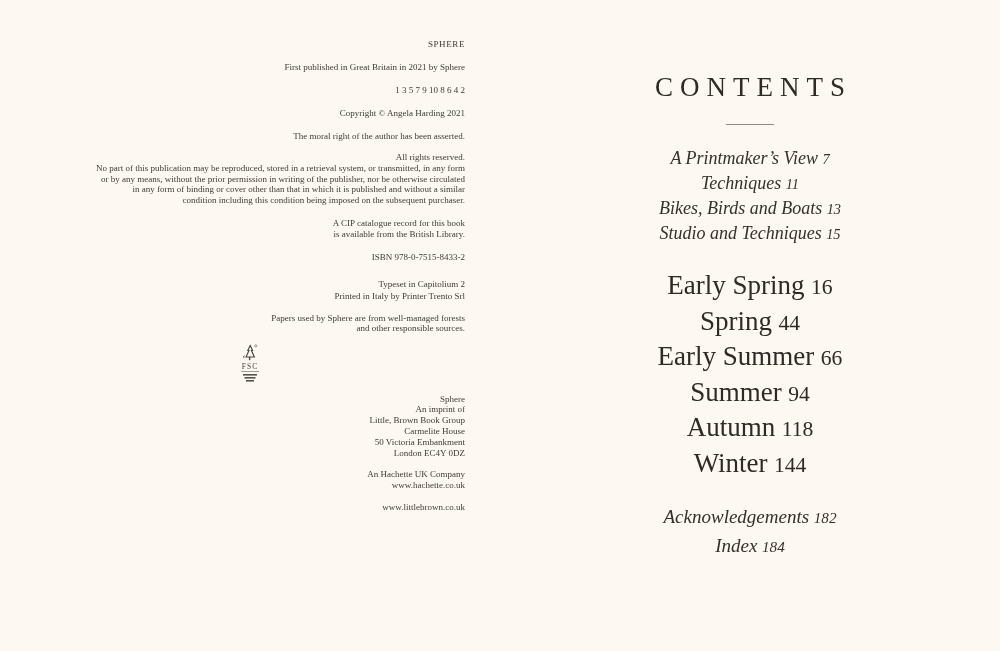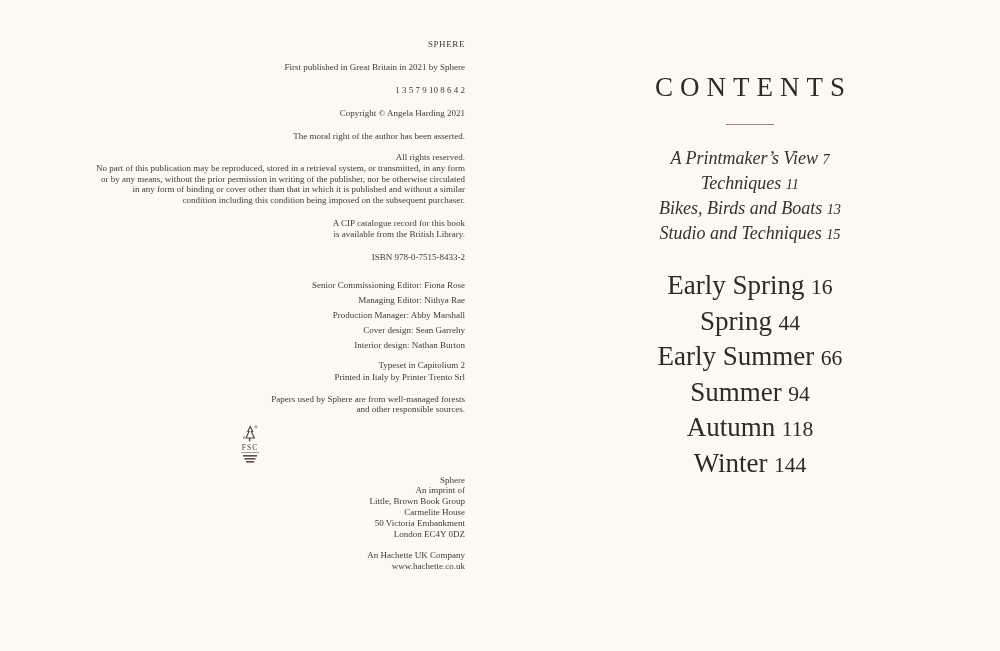--- a/index.html
+++ b/index.html
@@ -85,27 +85,20 @@
       <div>condition including this condition being imposed on the subsequent purchaser.</div>
     </div>
 
     <div class="lp-block">
       <div>A CIP catalogue record for this book</div>
       <div>is available from the British Library.</div>
     </div>
 
     <div class="lp-line isbn-line">ISBN 978-0-7515-8433-2</div>
 
-    <div class="lp-block credits-block">
-      <div>Senior Commissioning Editor: Fiona Rose</div>
-      <div>Managing Editor: Nithya Rae</div>
-      <div>Production Manager: Abby Marshall</div>
-      <div>Cover design: Sean Garrehy</div>
-      <div>Interior design: Nathan Burton</div>
-    </div>
 
     <div class="lp-block typeset-block">
       <div>Typeset in Capitolium 2</div>
       <div>Printed in Italy by Printer Trento Srl</div>
     </div>
 
     <div class="lp-block papers-block">
       <div>Papers used by Sphere are from well-managed forests</div>
       <div>and other responsible sources.</div>
     </div>
@@ -136,20 +129,21 @@
       <div>Carmelite House</div>
       <div>50 Victoria Embankment</div>
       <div>London EC4Y 0DZ</div>
     </div>
 
     <div class="lp-block hachette-block">
       <div>An Hachette UK Company</div>
       <div>www.hachette.co.uk</div>
     </div>
 
+    <div class="lp-line">www.littlebrown.co.uk</div>
 
   </div>
 </div>
 
 <div class="page right-page">
   <div class="rp-col">
 
     <div class="toc-title">CONTENTS</div>
 
     <hr class="toc-rule">
@@ -184,15 +178,23 @@
         <span>Summer</span><span class="pg">94</span>
       </div>
       <div class="toc-line">
         <span>Autumn</span><span class="pg">118</span>
       </div>
       <div class="toc-line">
         <span>Winter</span><span class="pg">144</span>
       </div>
     </div>
 
+    <div class="end-items">
+      <div class="toc-line">
+        <span>Acknowledgements</span><span class="pg">182</span>
+      </div>
+      <div class="toc-line">
+        <span>Index</span><span class="pg">184</span>
+      </div>
+    </div>
 
   </div>
 </div>
 
 </body></html>

